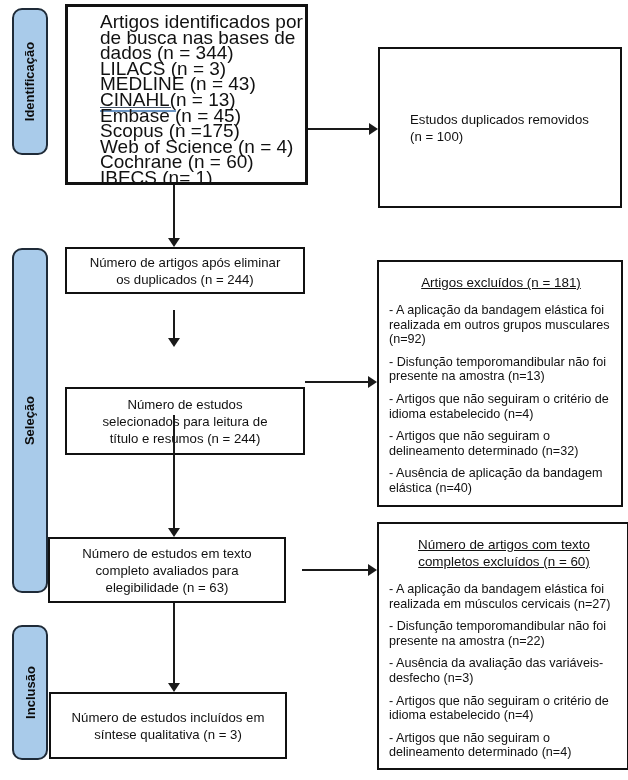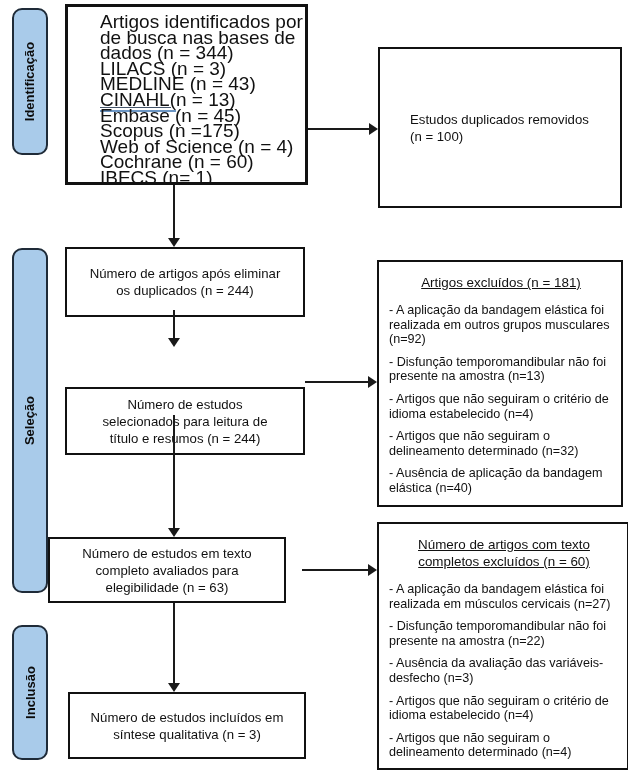--- a/index.html
+++ b/index.html
@@ -133,38 +133,38 @@
     <div>
       <span class="cinahl-underline">CINAHL(</span><span>n = 13)</span>
     </div>
     <div>Embase (n = 45)</div>
     <div>Scopus (n =175)</div>
     <div>Web of Science (n = 4)</div>
     <div>Cochrane (n = 60)</div>
     <div>IBECS (n= 1)</div>
   </div>
 
-  <div class="box center" style="left:65px; top:247px; width:240px; height:70px;">
+  <div class="box center" style="left:65px; top:247px; width:240px; height:47px;">
     <span class="ml">Número de artigos após eliminar
 os duplicados (n = 244)</span>
   </div>
 
   <div class="box center" style="left:65px; top:347px; width:240px; height:68px;margin-top:40px;">
     <span class="ml">Número de estudos
 selecionados para leitura de
 título e resumos (n = 244)</span>
   </div>
 
   <div class="box center" style="left:48px; top:537px; width:238px; height:66px;">
     <span class="ml">Número de estudos em texto
 completo avaliados para
 elegibilidade (n = 63)</span>
   </div>
 
-  <div class="box center" style="left:68px; top:692px; width:238px; height:67px;">
+  <div class="box center" style="left:49px; top:692px; width:238px; height:67px;">
     <span class="ml">Número de estudos incluídos em
 síntese qualitativa (n = 3)</span>
   </div>
 
   <div class="box" id="box-dup-removed" style="left:378px; top:47px; width:244px; height:161px;">
     <span class="ml">Estudos duplicados removidos
 (n = 100)</span>
   </div>
 
   <div class="box rbox" style="left:377px; top:260px; width:246px; height:247px;">

